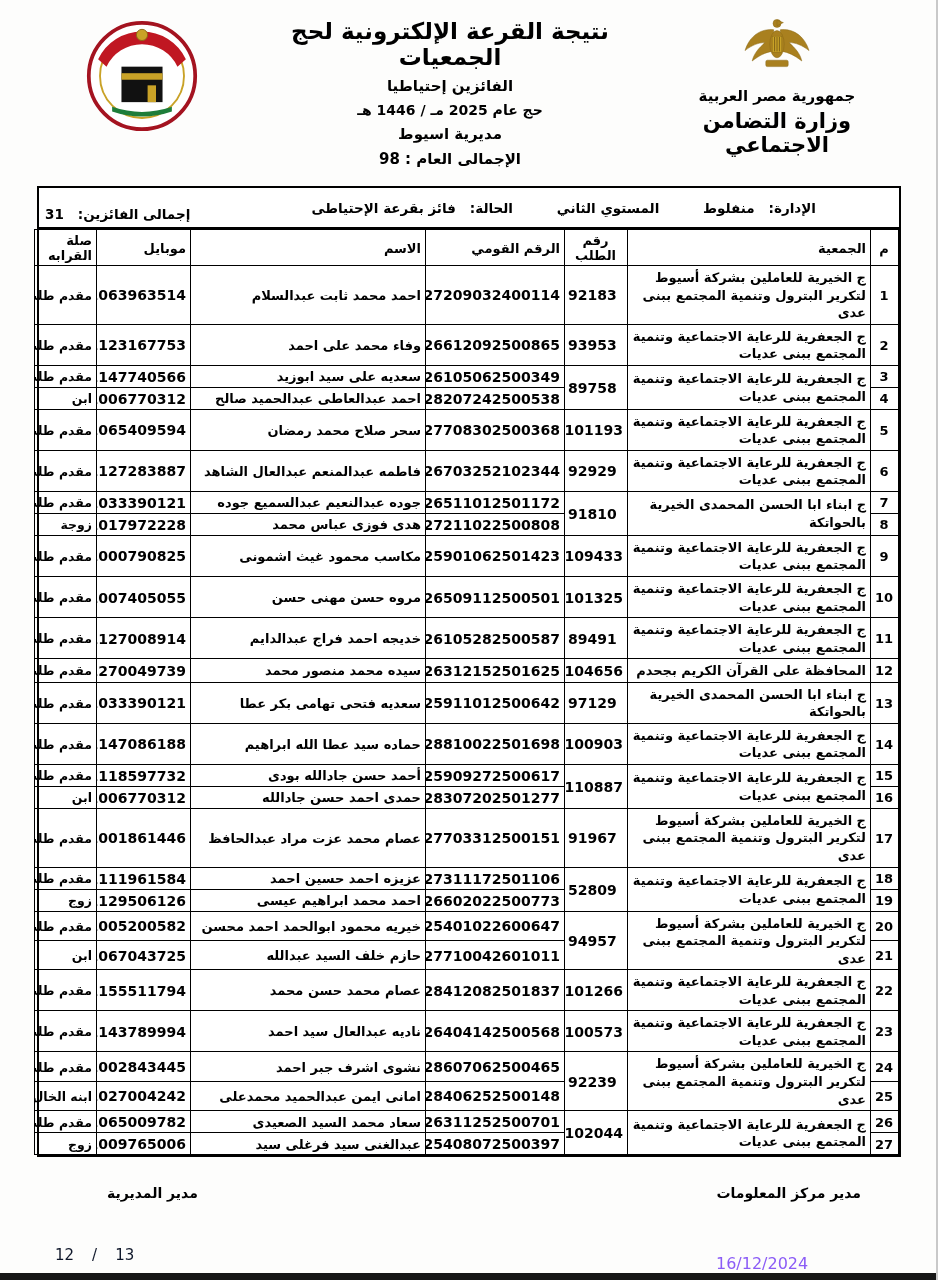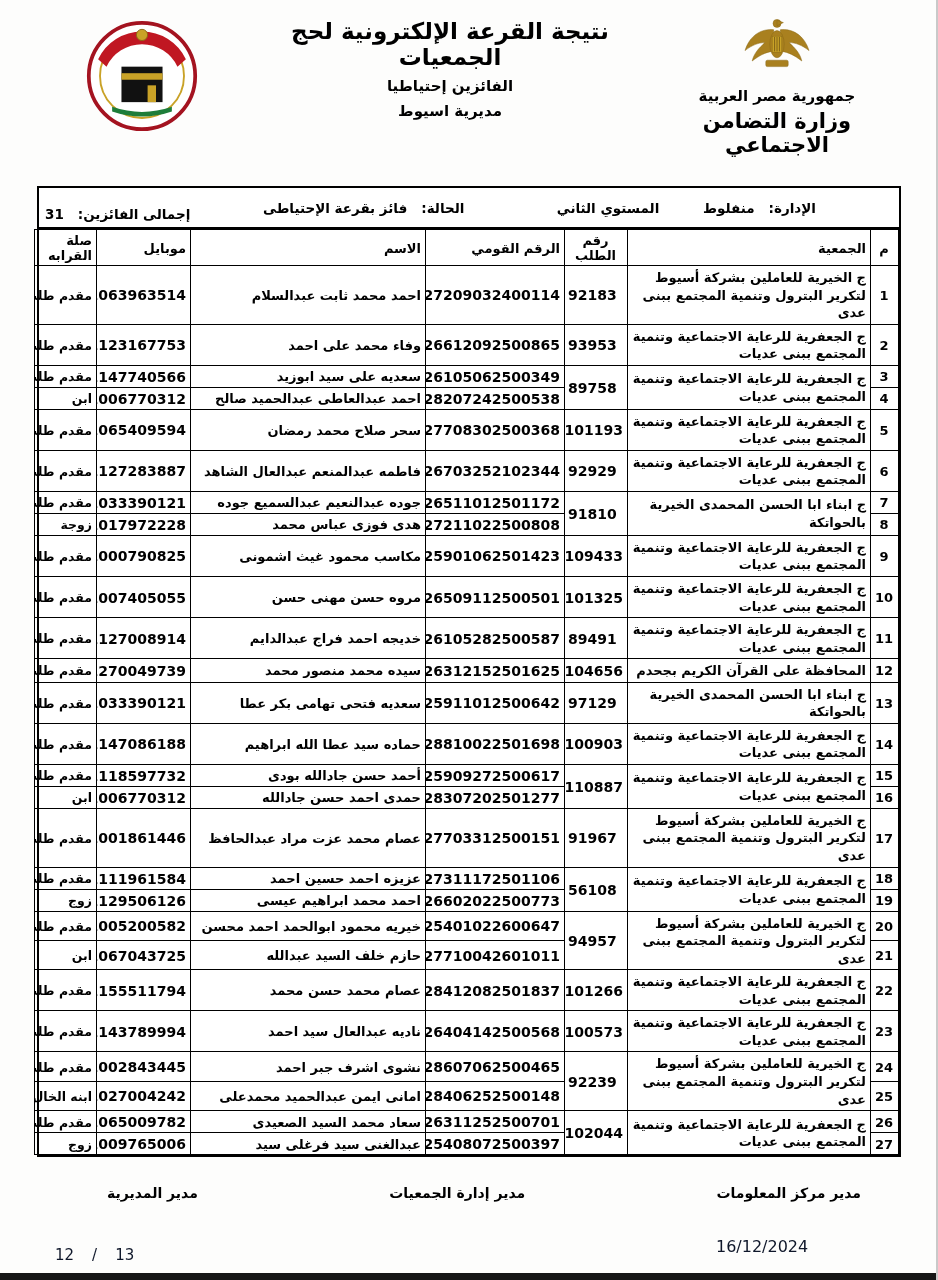--- a/index.html
+++ b/index.html
@@ -32,21 +32,21 @@
   
   .table-wrap { border:2px solid #000; margin-top:10px; background:#fff; }
   .info-bar {
     display:flex; align-items:center;
     font-weight:bold; font-size:13.5px;
     padding:6px 6px 5px 6px;
     border-bottom:2px solid #000;
   }
   .ib-admin { width:190px; text-align:left; }
   .ib-level { width:190px; text-align:center; }
-  .ib-status { width:250px; text-align:left; }
+  .ib-status { width:250px; text-align:right; }
   .ib-total { flex:1; text-align:left;margin-top:12px; }
   .ib-gap { display:inline-block; width:14px; }
 
   table { border-collapse:collapse; width:100%; table-layout:fixed; }
   th, td {
     border:1px solid #000;
     font-weight:bold;
     padding:3px 4px 2px 3px;
     vertical-align:middle;
     overflow:hidden;
@@ -70,22 +70,22 @@
   .sig { text-align:center; }
   .sig-exec { position:relative; top:18px; }
   .sig-scribble { margin-top:6px; margin-right:-18px; transform:rotate(-6deg); }
 
   .page-meta-number {
     position:absolute; left:46px; bottom:16px;
     direction:ltr; font-size:15px; color:#0f172a;
   }
   .page-meta-number span { margin:0 9px; }
   .page-meta-date {
-    position:absolute; left:716px; bottom:24px;
-    direction:ltr; font-size:16px; color:#0f172a;
+    position:absolute; left:716px; bottom:7px;
+    direction:ltr; font-size:16px; color:#8b5cf6;
   }
   .bottom-strip {
     position:absolute; bottom:0; left:0;
     width:100%; height:7px; background:#161616;
   }
   .right-edge-line {
     position:absolute; top:0; right:0; width:2px; height:100%;
     background:#c9c9c9;
   }
 </style>
@@ -113,21 +113,23 @@
           <line x1="53" y1="31" x2="53" y2="49"></line>
         </g>
       </svg>
       <div class="republic-name">جمهورية مصر العربية</div>
       <div class="ministry-calligraphy">وزارة التضامن الاجتماعي</div>
     </div>
 
     <div class="titles">
       <div class="t1">نتيجة القرعة الإلكترونية لحج الجمعيات</div>
       <div class="t2">الفائزين إحتياطيا</div>
+      <div class="t3">حج عام 2025 مـ / 1446 هـ</div>
       <div class="t4">مديرية اسيوط</div>
+      <div class="t5">الإجمالى العام : 98</div>
     </div>
 
     <div class="logo-block">
       <svg width="116" height="112" viewBox="0 0 120 120">
         <circle cx="60" cy="60" r="57" fill="#ffffff" stroke="#a41320" stroke-width="4"></circle>
         <circle cx="60" cy="60" r="45" fill="#ffffff" stroke="#c9a227" stroke-width="2"></circle>
         <path d="M13 42 A52 52 0 0 1 107 42 L98 50 A42 42 0 0 0 22 50 Z" fill="#c01722"></path>
         <circle cx="60" cy="16" r="6" fill="#c9a227" stroke="#8a6716" stroke-width="1"></circle>
         <rect x="38" y="50" width="44" height="38" fill="#111111"></rect>
         <rect x="38" y="57" width="44" height="7" fill="#c9a227"></rect>
@@ -317,21 +319,21 @@
             <td class="c-assoc" rowspan="1">ج الخيرية للعاملين بشركة أسيوط لتكرير البترول وتنمية المجتمع ببنى عدى</td>
             <td class="c-req" rowspan="1">91967</td>
             <td class="c-nid">27703312500151</td>
             <td class="c-name">عصام محمد عزت مراد عبدالحافظ</td>
             <td class="c-mobile">01001861446</td>
             <td class="c-rel">مقدم طلب</td>
           </tr>
           <tr>
             <td class="c-serial">18</td>
             <td class="c-assoc" rowspan="2">ج الجعفرية للرعاية الاجتماعية وتنمية المجتمع ببنى عديات</td>
-            <td class="c-req" rowspan="2">56108</td>
+            <td class="c-req" rowspan="2">52809</td>
             <td class="c-nid">27311172501106</td>
             <td class="c-name">عزيزه احمد حسين احمد</td>
             <td class="c-mobile">01111961584</td>
             <td class="c-rel">مقدم طلب</td>
           </tr>
           <tr>
             <td class="c-serial">19</td>
             <td class="c-nid">26602022500773</td>
             <td class="c-name">احمد محمد ابراهيم عيسى</td>
             <td class="c-mobile">01129506126</td>
@@ -402,21 +404,20 @@
             <td class="c-name">عبدالغنى سيد فرغلى سيد</td>
             <td class="c-mobile">01009765006</td>
             <td class="c-rel">زوج</td>
           </tr>
         </tbody>
     </table>
   </div>
 
   <div class="signatures">
     <div class="sig">مدير مركز المعلومات</div>
-    <div class="sig">مدير إدارة الجمعيات</div>
     <div class="sig">مدير المديرية</div>
   </div>
 
 </div>
 
 <div class="page-meta-number">
   <span>12</span><span>/</span><span>13</span>
 </div>
 <div class="page-meta-date">16/12/2024</div>
 <div class="bottom-strip"></div>

